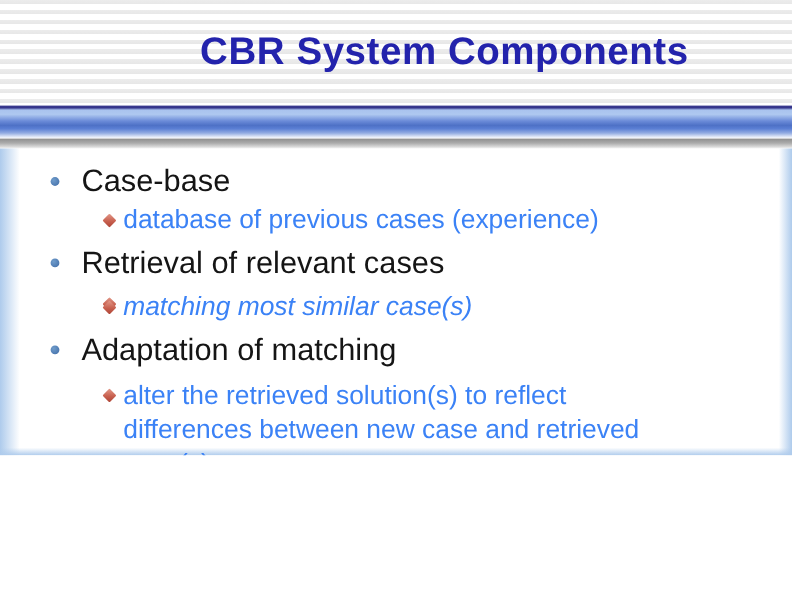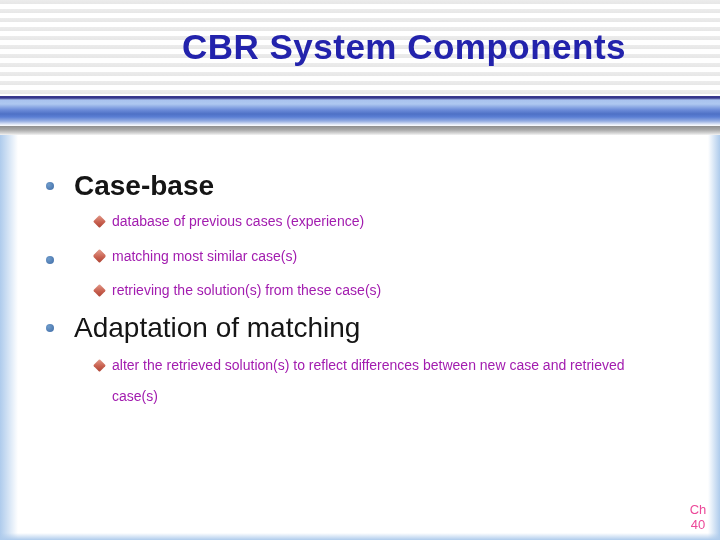--- a/index.html
+++ b/index.html
@@ -1,17 +1,17 @@
 <!DOCTYPE html>
 <html><head>
 <meta charset="utf-8">
 <style>
   html,body{margin:0;padding:0;background:#ffffff;}
   .slide{
-    position:relative;width:720px;height:540px;overflow:hidden;
+    position:relative;width:720px;height:414px;overflow:hidden;
     background:#ffffff;font-family:"Liberation Sans",sans-serif;
   }
   
   .stripes{
     position:absolute;top:0;left:0;width:720px;height:96px;
     background:repeating-linear-gradient(
       to bottom,
       #ececec 0px,#e7e7e7 4px,
       #ffffff 4px,#ffffff 9px
     );
@@ -56,31 +56,31 @@
     color:#1a1a1a;
   }
   .row{position:relative;}
   .row.l1{
     padding-left:74px;
     font-size:28px;line-height:34px;
     color:#151515;
   }
   .row.l2{
     padding-left:112px;
-    font-size:14px;line-height:24px;
-    color:#a21caf;
+    font-size:24px;line-height:24px;
+    color:#3b82f6;
   }
   .row.l2.wrap{line-height:31px;}
   .row.l2 .txt{display:inline-block;max-width:520px;}
   
-  .content .row:nth-child(1){margin-top:36px;font-weight:bold;}
+  .content .row:nth-child(1){margin-top:15px;}
   .content .row:nth-child(2){margin-top:6px;}
   .content .row:nth-child(3){margin-top:10px;}
   .content .row:nth-child(4){margin-top:8px;}
-  .content .row:nth-child(5){margin-top:11px;}
+  .content .row:nth-child(5){margin-top:11px;font-style:italic;}
   .content .row:nth-child(6){margin-top:10px;}
   .content .row:nth-child(7){margin-top:9px;}
   .content .row:nth-child(8){margin-top:5px;}
   
   .dot{
     position:absolute;left:46px;top:13px;width:8px;height:8px;
     border-radius:50%;
     background:radial-gradient(circle at 35% 35%,#6f9ccb,#3f6ba6);
   }
   .diamond{
@@ -117,31 +117,28 @@
     <div class="row l1">
       <span class="dot"></span>
       <span class="txt">Case-base</span>
     </div>
     <div class="row l2">
       <span class="diamond"></span>
       <span class="txt">database of previous cases (experience)</span>
     </div>
     <div class="row l1">
       <span class="dot"></span>
+      <span class="txt">Retrieval of relevant cases</span>
     </div>
     <div class="row l2">
       <span class="diamond"></span>
     </div>
     <div class="row l2">
       <span class="diamond"></span>
       <span class="txt">matching most similar case(s)</span>
-    </div>
-    <div class="row l2">
-      <span class="diamond"></span>
-      <span class="txt">retrieving the solution(s) from these case(s)</span>
     </div>
     <div class="row l1">
       <span class="dot"></span>
       <span class="txt">Adaptation of matching</span>
     </div>
     <div class="row l2 wrap">
       <span class="diamond"></span>
       <span class="txt">alter the retrieved solution(s) to reflect differences between new case and retrieved case(s)</span>
     </div>
   </div>

